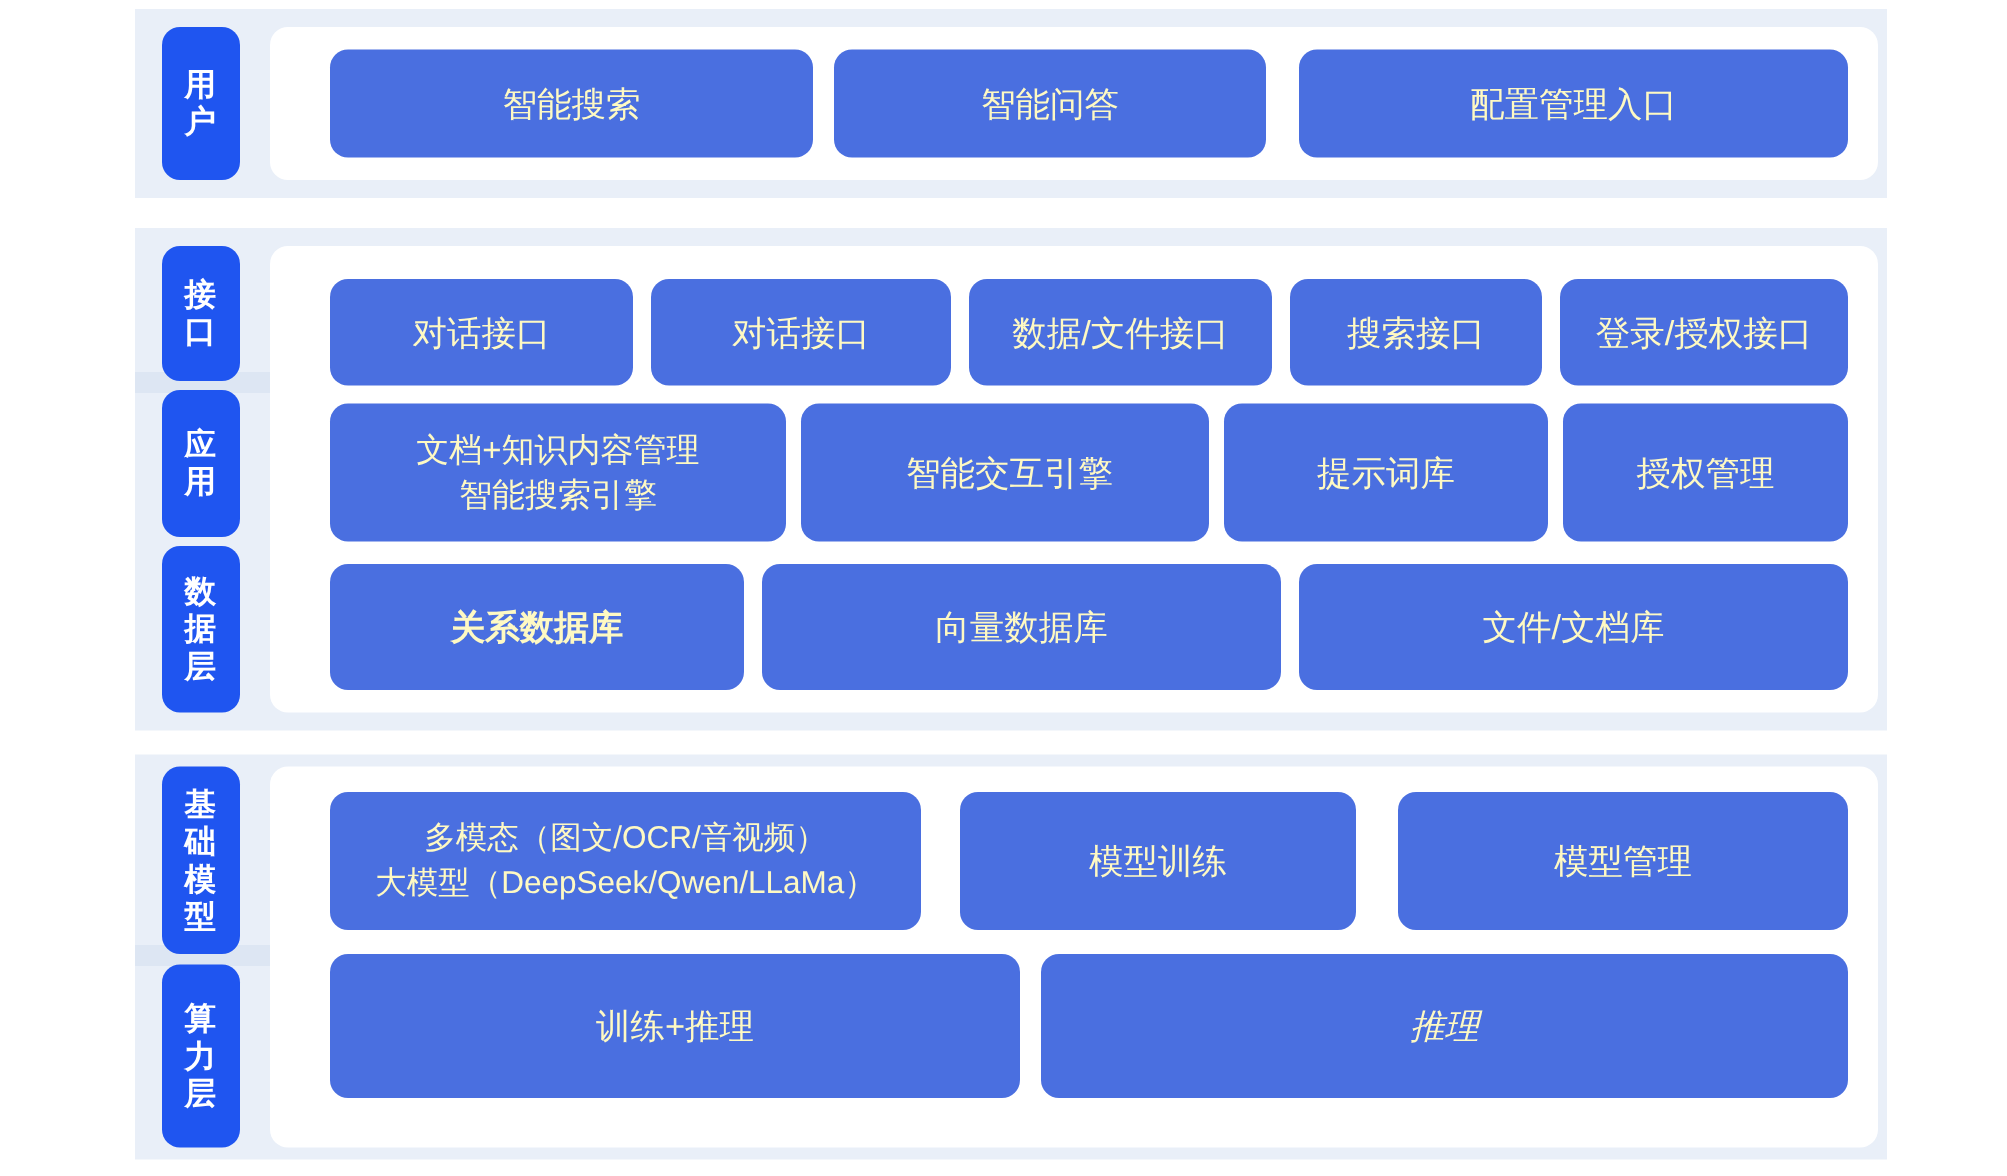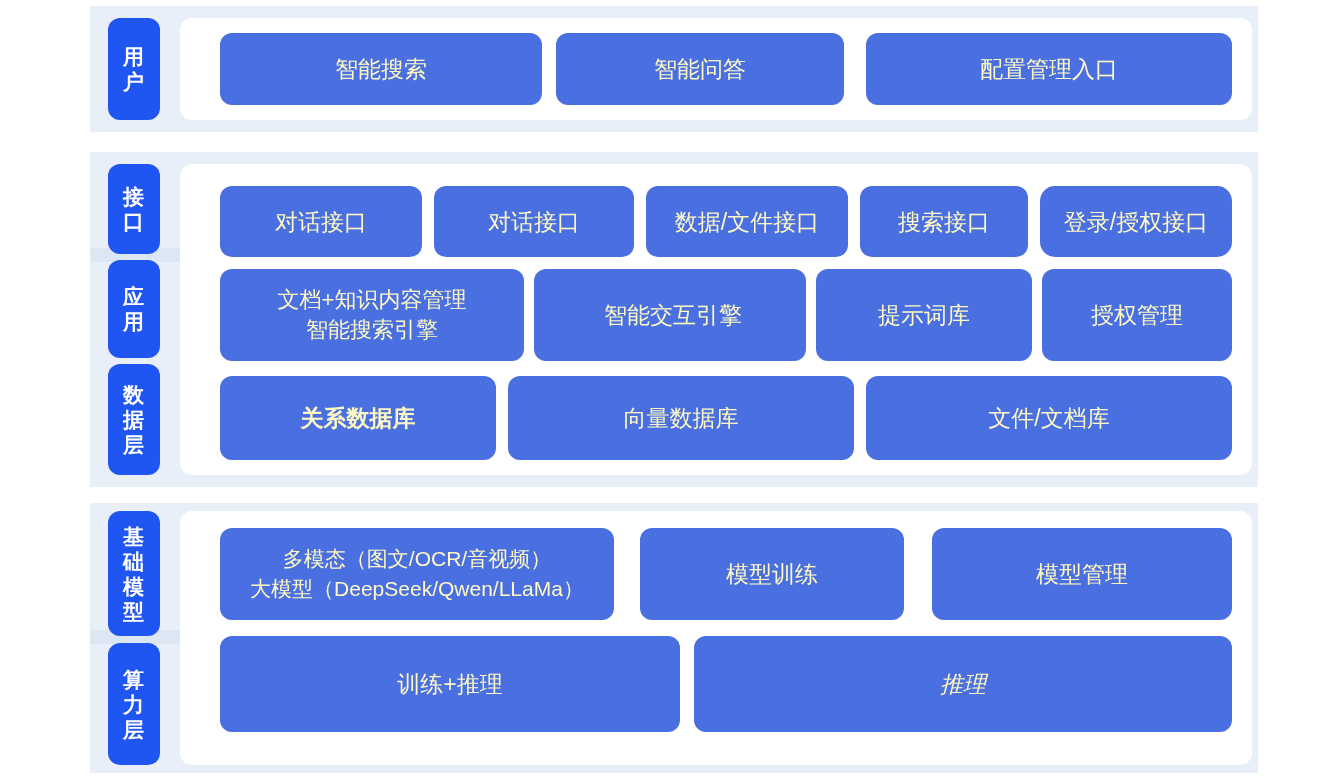--- a/index.html
+++ b/index.html
@@ -132,21 +132,21 @@
     </div>
     <div class="box" style="left:344px; top:34px; width:200px; height:71px;">
       <span class="l">对话接口</span>
     </div>
     <div class="box" style="left:556px; top:34px; width:202px; height:71px;text-align:right;">
       <span class="l">数据/文件接口</span>
     </div>
     <div class="box" style="left:770px; top:34px; width:168px; height:71px;">
       <span class="l">搜索接口</span>
     </div>
-    <div class="box" style="left:950px; top:34px; width:192px; height:71px;border-radius:15px;">
+    <div class="box" style="left:950px; top:34px; width:192px; height:71px;">
       <span class="l">登录/授权接口</span>
     </div>
 
     <div class="box two-line" style="left:130px; top:117px; width:304px; height:92px; flex-direction:column;">
       <span class="l">文档+知识内容管理</span>
       <span class="l">智能搜索引擎</span>
     </div>
     <div class="box" style="left:444px; top:117px; width:272px; height:92px;padding-left:12px;">
       <span class="l">智能交互引擎</span>
     </div>

